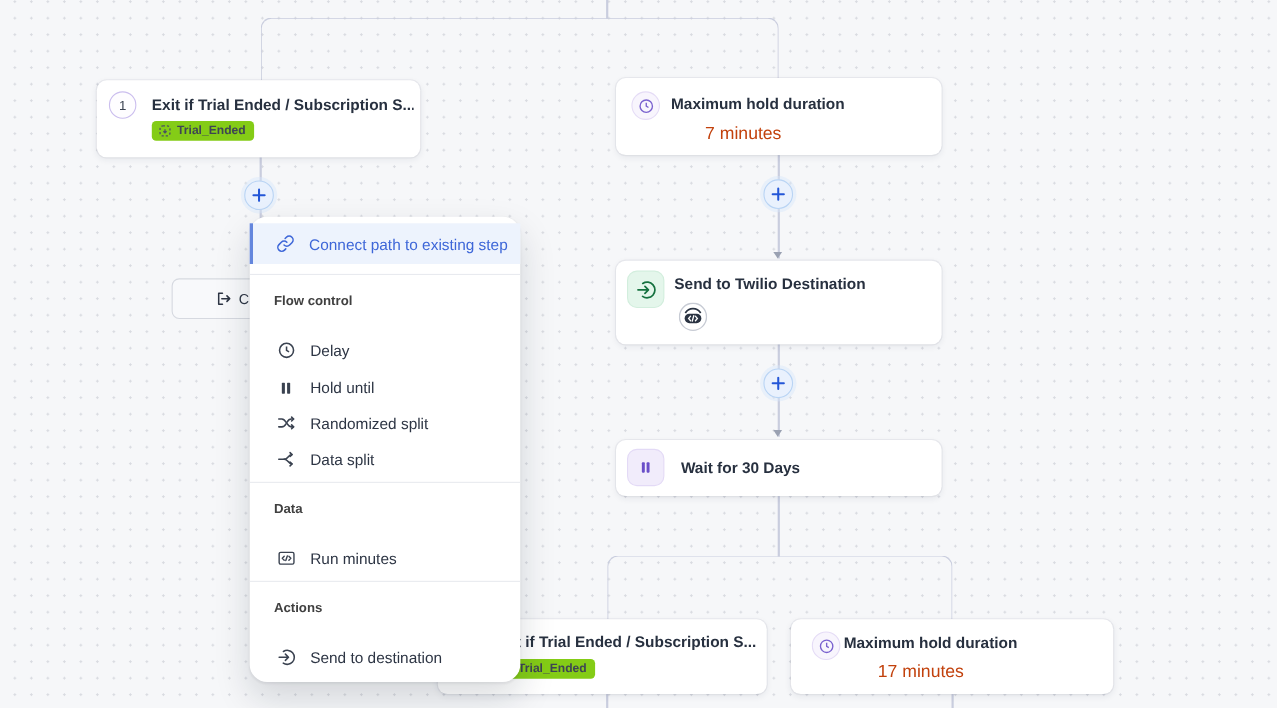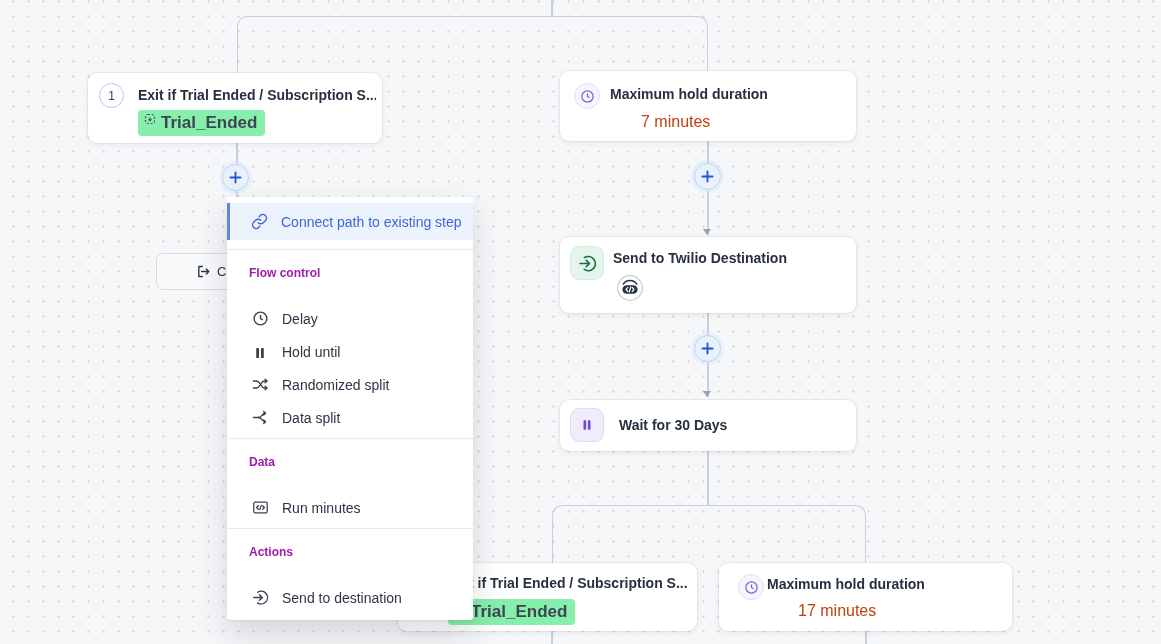--- a/index.html
+++ b/index.html
@@ -27,38 +27,38 @@
     background:#fefdff; border:1px solid #cbbeee; display:flex; align-items:center;
     justify-content:center; font-size:12px; color:#3a4150; }
   .clock-circle { position:absolute; width:26px; height:26px; border-radius:50%;
     background:#f8f5fd; border:1px solid #e5dcf6; display:flex; align-items:center;
     justify-content:center; color:#7a62cf; }
   .sq-icon { position:absolute; width:34px; height:34px; border-radius:9px;
     display:flex; align-items:center; justify-content:center; }
   .sq-green { background:#e4f6eb; border:1px solid #d2eedd; color:#15713f; }
   .sq-purple { background:#f1ecfb; border:1px solid #e3daf6; color:#6a4fc9; }
   .badge { position:absolute; display:inline-flex; align-items:flex-start; gap:5px;
-    background:#86efac; border-radius:4px; padding:3px 8px 3px 6px;
-    font-size:17px; font-weight:600; color:#3e4553; color-scheme:light; }
+    background:#84cc16; border-radius:4px; padding:3px 8px 3px 6px;
+    font-size:11px; font-weight:600; color:#3e4553; color-scheme:light; }
   .badge svg { color:#4a5262; }
   
   .plus { position:absolute; width:27px; height:27px; border-radius:50%;
     background:#e9f1fd; border:1px solid #b9d4f4; display:flex; align-items:center;
     justify-content:center; z-index:4; box-shadow:0 0 0 3px rgba(214,230,250,.45); }
   
   .menu { position:absolute; left:227px; top:197px; width:246px; z-index:10;
-    background:#fff; border-radius:3px; padding:6px 0 12px;
+    background:#fff; border-radius:16px; padding:6px 0 12px;
     box-shadow:0 1px 2px rgba(16,24,40,.06), 0 14px 32px rgba(16,24,40,.15); }
   .menu-connect { display:flex; align-items:center; gap:13px; height:37px;
     padding-left:21px; background:#edf3fd; border-left:3px solid #6486dd;
     color:#3d66d8; font-size:14px; cursor:pointer; }
   .menu-divider { border-top:1px solid #e8eaef; margin-top:9px; }
   .menu-section { padding:16px 0 12px; }
   .menu-header { padding-left:22px; font-size:12px; font-weight:700;
-    color:#a21caf; margin-bottom:14px; }
+    color:#404040; margin-bottom:14px; }
   .menu-item { display:flex; align-items:flex-end; gap:13px; height:33px;
     padding-left:24px; font-size:14px; color:#2d3544; cursor:pointer; }
   .menu-item .mi-icon { display:flex; width:18px; justify-content:center; color:#3a4250; }
   
   .partial-btn { position:absolute; left:156px; top:253px; width:90px; height:37px;
     background:#f8f9fb; border:1px solid #d6d9e0; border-radius:7px; z-index:1;
     display:flex; align-items:center; gap:6px; padding-left:39px;
     font-size:13px; color:#2d3544; }
   svg { display:block; }
 </style>

